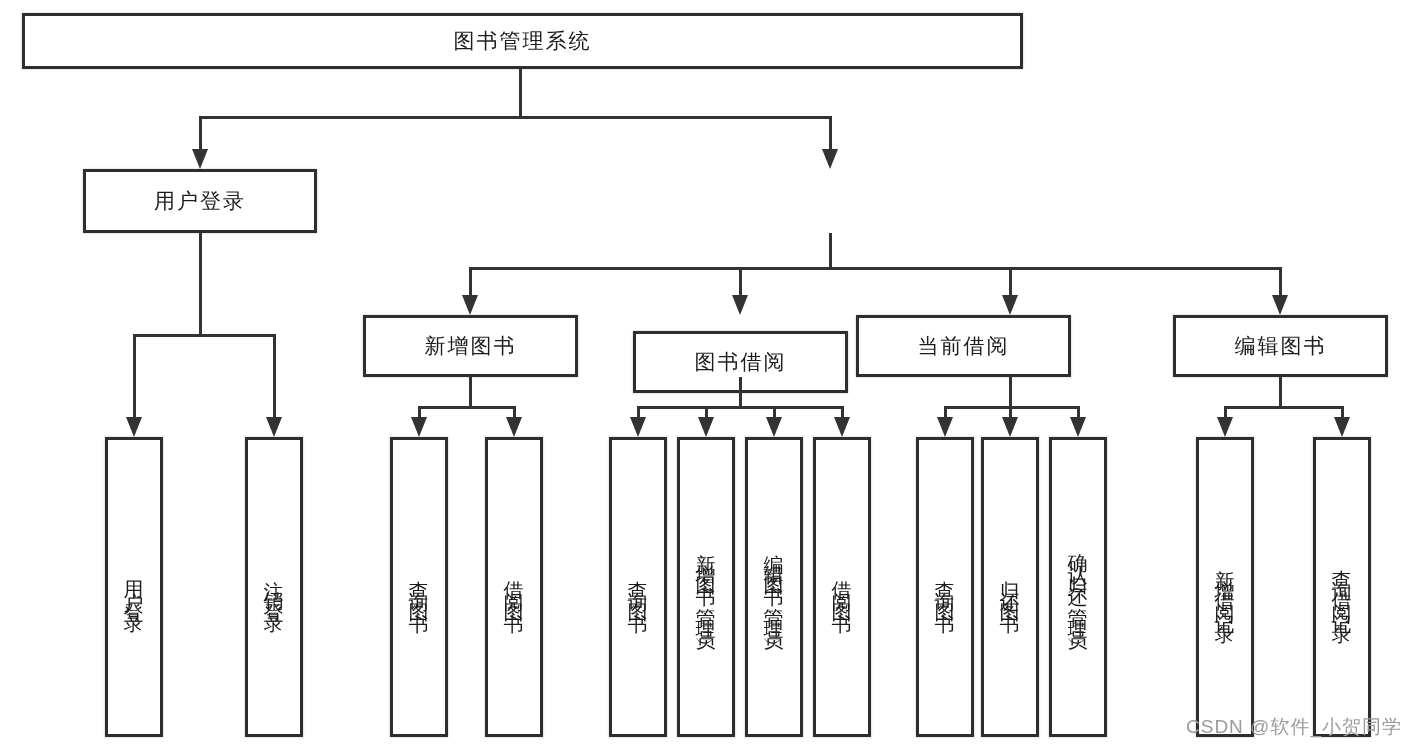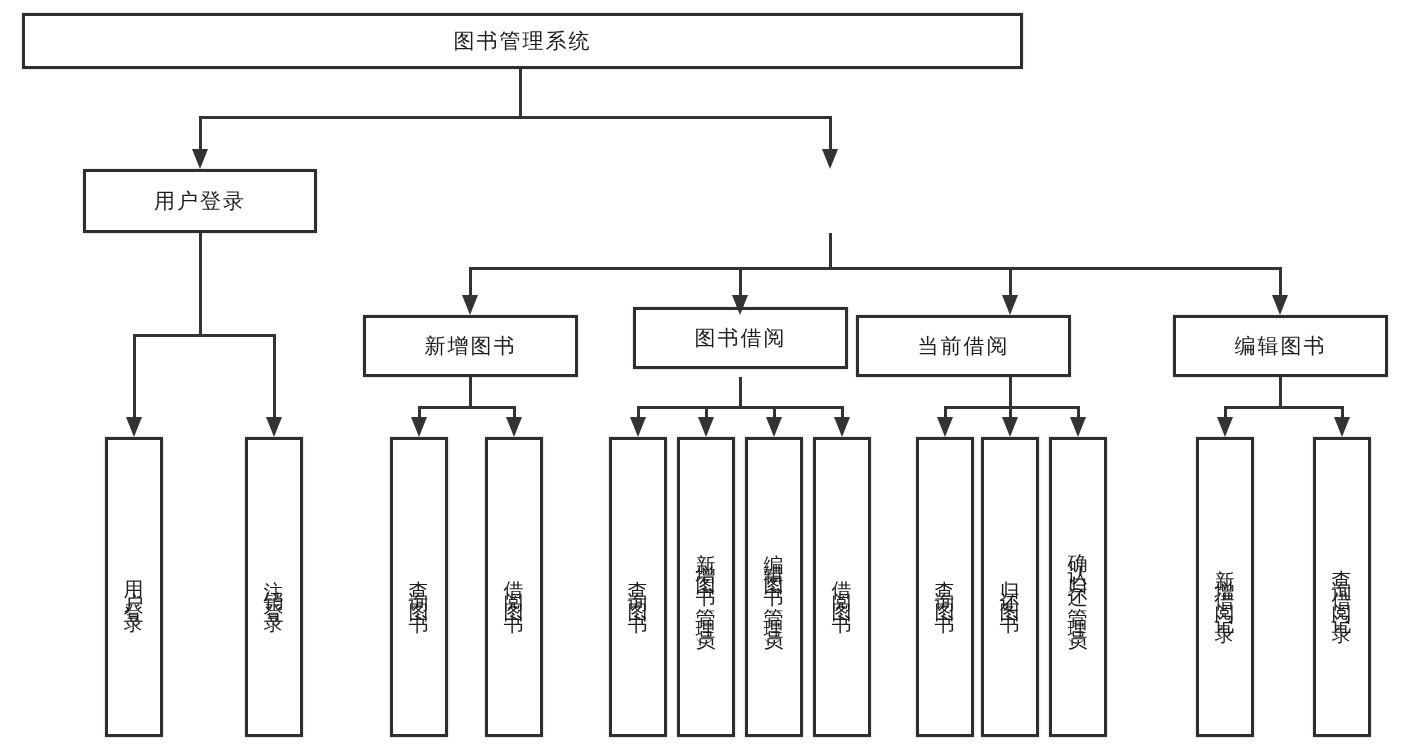--- a/index.html
+++ b/index.html
@@ -72,21 +72,21 @@
     <span>图书管理系统</span>
   </div>
 
   <div class="hbox" style="left:83px;top:169px;width:234px;height:64px;">
     <span>用户登录</span>
   </div>
 
   <div class="hbox" style="left:363px;top:315px;width:215px;height:62px;">
     <span>新增图书</span>
   </div>
-  <div class="hbox" style="left:633px;top:307px;width:215px;height:62px;text-align:right;">
+  <div class="hbox" style="left:633px;top:331px;width:215px;height:62px;text-align:right;">
     <span>图书借阅</span>
   </div>
   <div class="hbox" style="left:856px;top:315px;width:215px;height:62px;text-align:right;">
     <span>当前借阅</span>
   </div>
   <div class="hbox" style="left:1173px;top:315px;width:215px;height:62px;">
     <span>编辑图书</span>
   </div>
 
   <div class="vbox" style="left:105px;">
@@ -185,14 +185,15 @@
   <div class="vl" style="left:1077px;top:406px;height:15px;"></div>
   <div class="ar" style="left:1070px;top:417px;"></div>
 
   <div class="vl" style="left:1279px;top:377px;height:32px;"></div>
   <div class="hl" style="left:1224px;top:406px;width:119px;"></div>
   <div class="vl" style="left:1224px;top:406px;height:15px;"></div>
   <div class="ar" style="left:1217px;top:417px;"></div>
   <div class="vl" style="left:1341px;top:406px;height:15px;"></div>
   <div class="ar" style="left:1334px;top:417px;"></div>
 
+  <div class="watermark">CSDN @软件_小贺同学</div>
 
 </div>
 
 </body></html>

